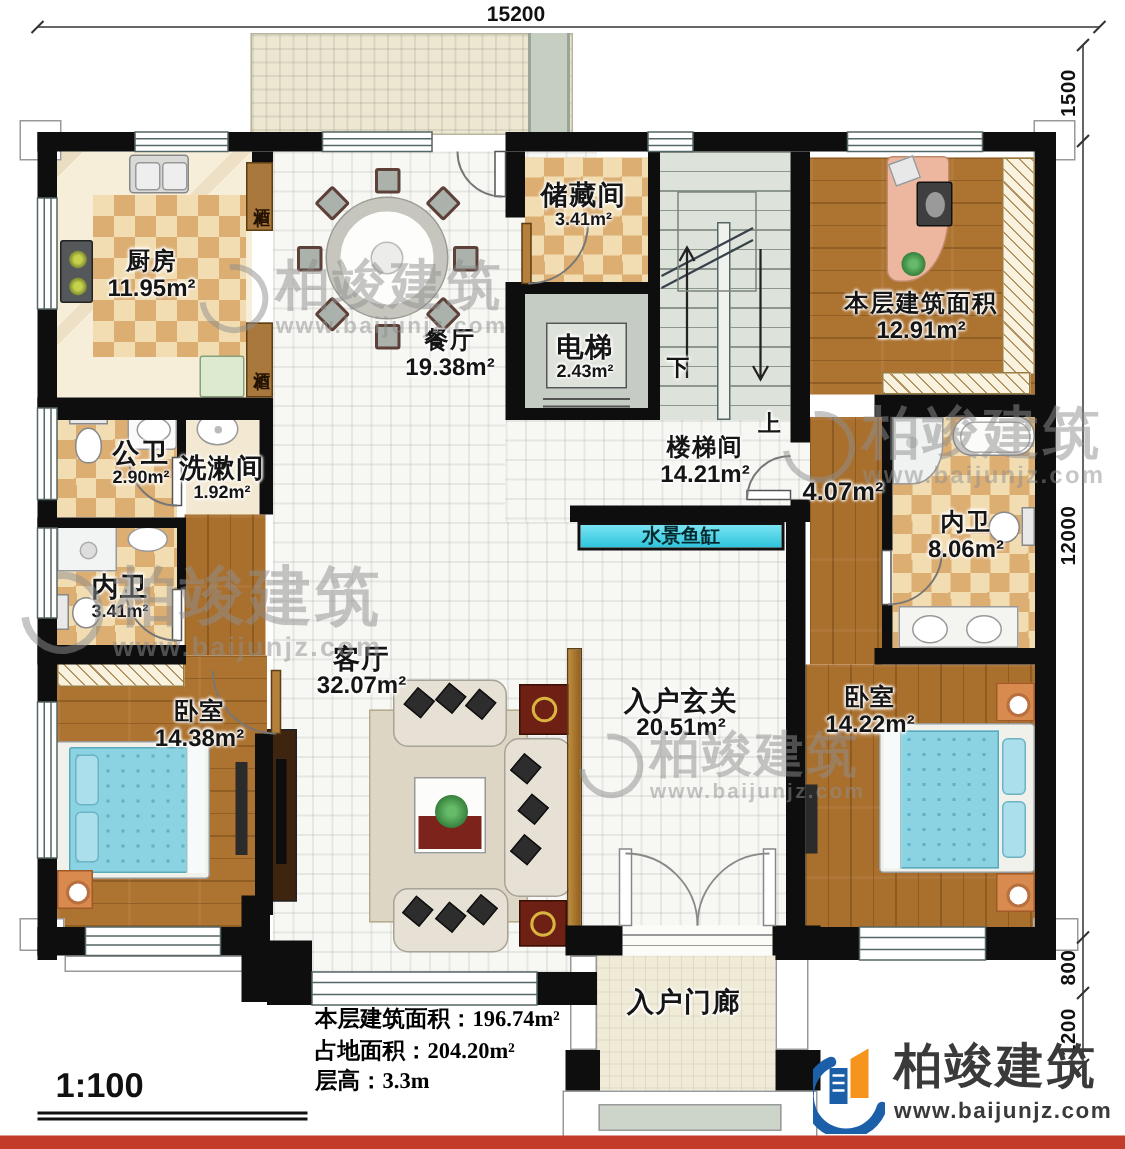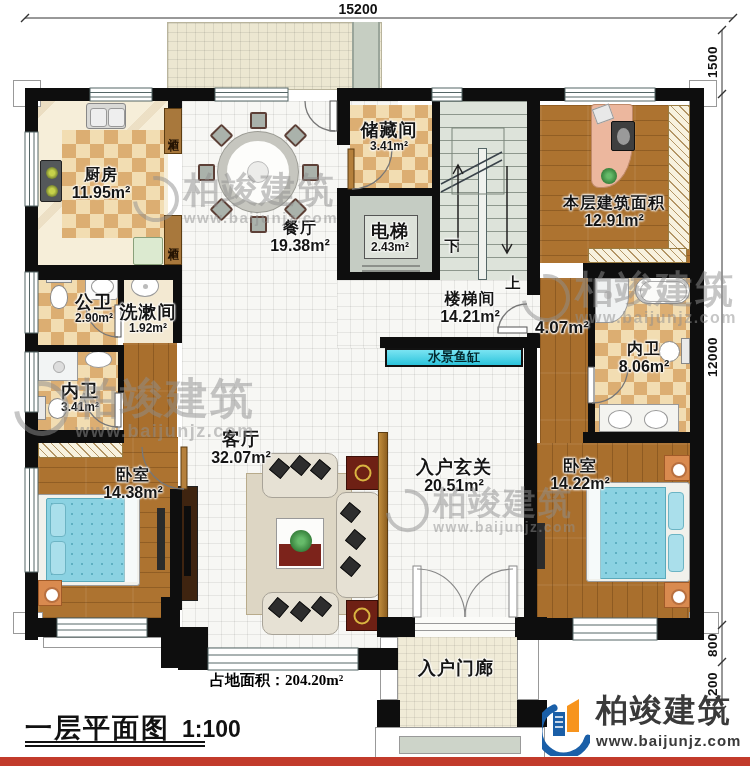--- a/index.html
+++ b/index.html
@@ -349,21 +349,21 @@
     <rect x="452" y="128" width="52" height="66" stroke="#7a857a" stroke-width="1"></rect>
   </g>
   <g stroke="#333" stroke-width="1">
     <path d="M25 18 H733"></path>
     <path d="M21 22 L29 14 M729 22 L737 14" stroke-width="1.4"></path>
     <path d="M722 30 V710"></path>
     <path d="M718 34 L726 26 M718 98 L726 90 M718 629 L726 621 M718 666 L726 658 M718 714 L726 706" stroke-width="1.4"></path>
   </g>
 </svg>
 
-<div class="hdim" style="left:358px;top:1px">15200</div>
+<div class="hdim" style="left:344px;top:1px">15200</div>
 <div class="vdim" style="left:712px;top:62px">1500</div>
 <div class="vdim" style="left:712px;top:357px">12000</div>
 <div class="vdim" style="left:712px;top:645px">800</div>
 <div class="vdim" style="left:712px;top:688px">1200</div>
 
 <div class="lbl" style="left:101px;top:166px">
   <div class="rname">厨房</div>
     <div class="rarea">11.95m²</div>
   </div>
 <div class="lbl" style="left:300px;top:219px">
@@ -458,27 +458,28 @@
 </div>
 <div class="wm" style="left:386px;top:486px;font-size:33px">
   <div class="wm-logo"></div>
   <div>
       <div class="wm-name">柏竣建筑</div>
       <div class="wm-url">www.baijunjz.com</div>
     </div>
 </div>
 
 <div class="abs" style="left:25px;top:710px;z-index:7;display:flex;align-items:baseline">
-  <span style="font-size:27px;font-weight:600;color:#111;letter-spacing:2px">一层平面图</span>
   <span style="font-size:23px;font-weight:600;color:#111;margin-left:12px">1:100</span>
 </div>
 <div class="abs" style="left:25px;top:741px;width:180px;height:6px;border-top:2px solid #111;border-bottom:2px solid #111;box-sizing:border-box;z-index:7"></div>
 
 <div class="abs" style="left:210px;top:670px;z-index:7">
+  <div class="stats-row"><span>本层建筑面积：</span><span>196.74m²</span></div>
   <div class="stats-row"><span>占地面积：</span><span>204.20m²</span></div>
+  <div class="stats-row"><span>层高：</span><span>3.3m</span></div>
 </div>
 
 <div class="abs" style="left:542px;top:694px;z-index:7;display:flex">
   <svg width="48" height="62" viewBox="0 0 48 62" style="flex:none">
     <path d="M12 14 A25 25 0 1 0 46 44" fill="none" stroke="#1a5fa8" stroke-width="7" stroke-linecap="round"></path>
     <polygon points="25,12 37,5 37,38 25,38" fill="#f7941d"></polygon>
     <rect x="11" y="18" width="12" height="24" fill="#1a5fa8"></rect>
     <path d="M13 23 H21 M13 28 H21 M13 33 H21" stroke="#fff" stroke-width="1.6"></path>
   </svg>
   <div style="margin-left:6px">

